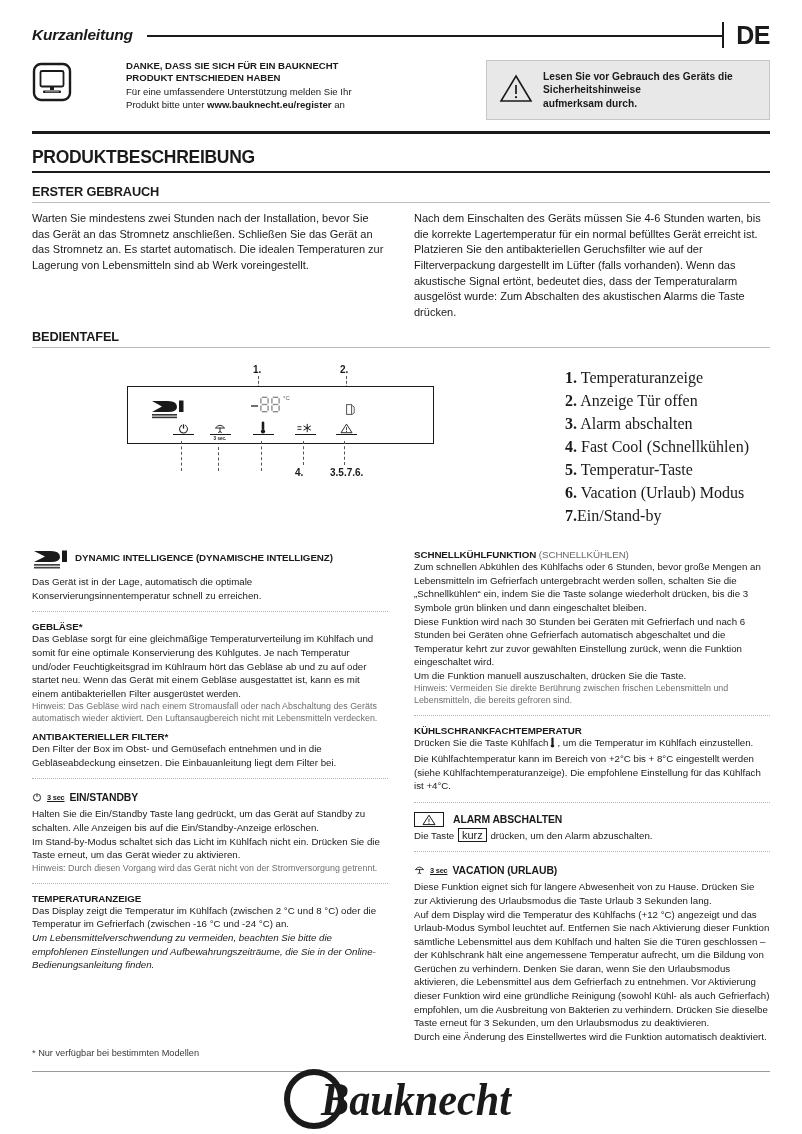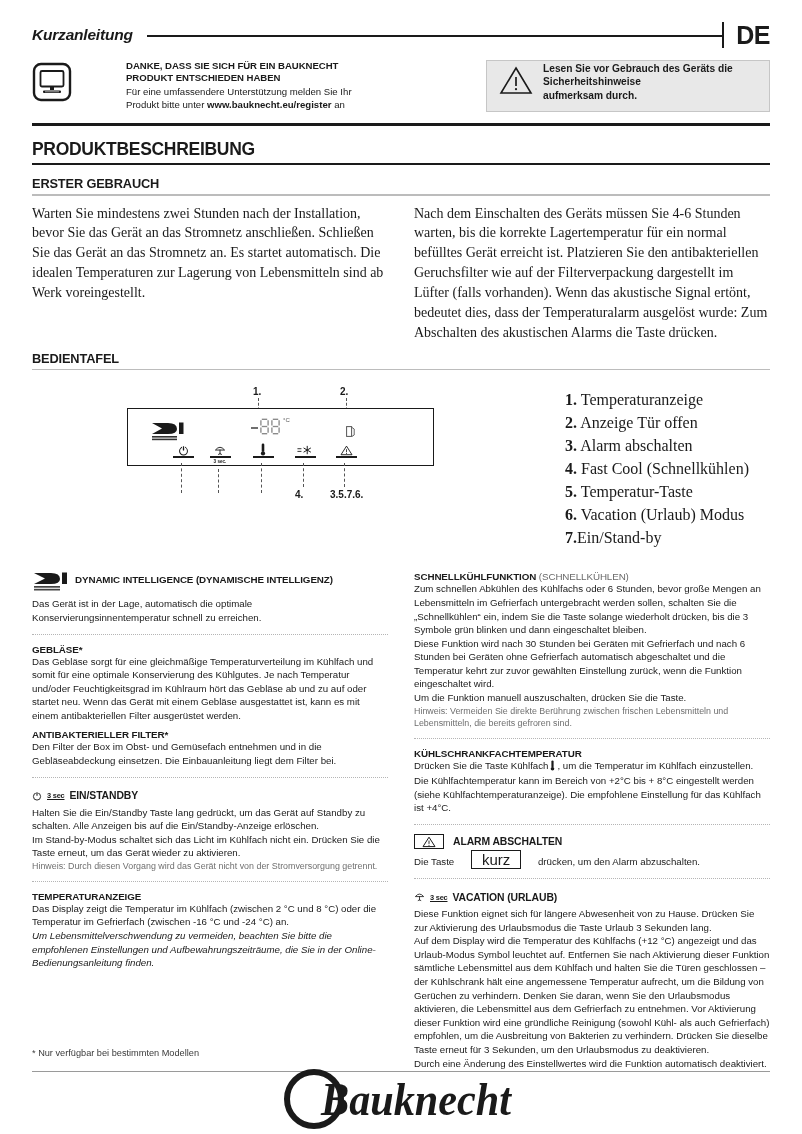--- a/index.html
+++ b/index.html
@@ -85,21 +85,21 @@
   }
   .thanks-body b { font-weight: bold; }
 
   .warn-box {
     flex: 1;
     margin-left: 16px;
     background: #e8e8e8;
     border: 1px solid #c6c6c6;
     display: flex;
     align-items: center;
-    padding: 1px 10px 9px 12px;
+    padding: 9px 10px 9px 12px;
     box-sizing: border-box;
     min-height: 52px;
   }
   .warn-text {
     font-size: 10.2px;
     font-weight: bold;
     line-height: 1.3;
     margin-left: 10px;
   }
 
@@ -134,23 +134,22 @@
   }
 
   
   .two-col {
     display: flex;
     gap: 26px;
     margin-top: 8px;
   }
   .two-col > div { flex: 1; }
   .body-text {
-    font-size: 14px;
+    font-size: 11px;
     line-height: 1.42;
-    font-family: Liberation Serif, serif;
   }
 
   
   .panel-area {
     display: flex;
     margin-top: 16px;
   }
   .panel-left {
     flex: 0 0 410px;
     position: relative;
@@ -318,23 +317,23 @@
   }
   .boxed-warn {
     display: inline-block;
     border: 1.2px solid #1a1a1a;
     padding: 1px 7px 0 7px;
     line-height: 0;
   }
   .kurz-btn {
     display: inline-block;
     border: 1.1px solid #1a1a1a;
-    font-size: 15px;
-    padding: 0px 10px;
-    margin: 0 14px;
+    font-size: 11px;
+    padding: 0px 3px;
+    margin: 0 1px;
     line-height: 1.15;
   }
   .inline-thermo {
     display: inline-block;
     vertical-align: -2px;
     margin: 0 2px;
   }
 
   
   .footnote {
@@ -571,20 +570,21 @@
           </svg>
         </span>
         <div class="feat-head">DYNAMIC INTELLIGENCE (DYNAMISCHE INTELLIGENZ)</div>
       </div>
       <div class="feat-body">Das Gerät ist in der Lage, automatisch die optimale Konservierungsinnentemperatur schnell zu erreichen.</div>
 
       <div class="dotted-sep"></div>
 
       <div class="feat-head">GEBLÄSE*</div>
       <div class="feat-body">Das Gebläse sorgt für eine gleichmäßige Temperaturverteilung im Kühlfach und somit für eine optimale Konservierung des Kühlgutes. Je nach Temperatur und/oder Feuchtigkeitsgrad im Kühlraum hört das Gebläse ab und zu auf oder startet neu. Wenn das Gerät mit einem Gebläse ausgestattet ist, kann es mit einem antibakteriellen Filter ausgerüstet werden.</div>
+      <div class="note">Hinweis: Das Gebläse wird nach einem Stromausfall oder nach Abschaltung des Geräts automatisch wieder aktiviert. Den Luftansaugbereich nicht mit Lebensmitteln verdecken.</div>
 
       <div style="height:7px"></div>
 
       <div class="feat-head">ANTIBAKTERIELLER FILTER*</div>
       <div class="feat-body">Den Filter der Box im Obst- und Gemüsefach entnehmen und in die Gebläseabdeckung einsetzen. Die Einbauanleitung liegt dem Filter bei.</div>
 
       <div class="dotted-sep"></div>
 
       <div class="icon-head-row">
         <span>

